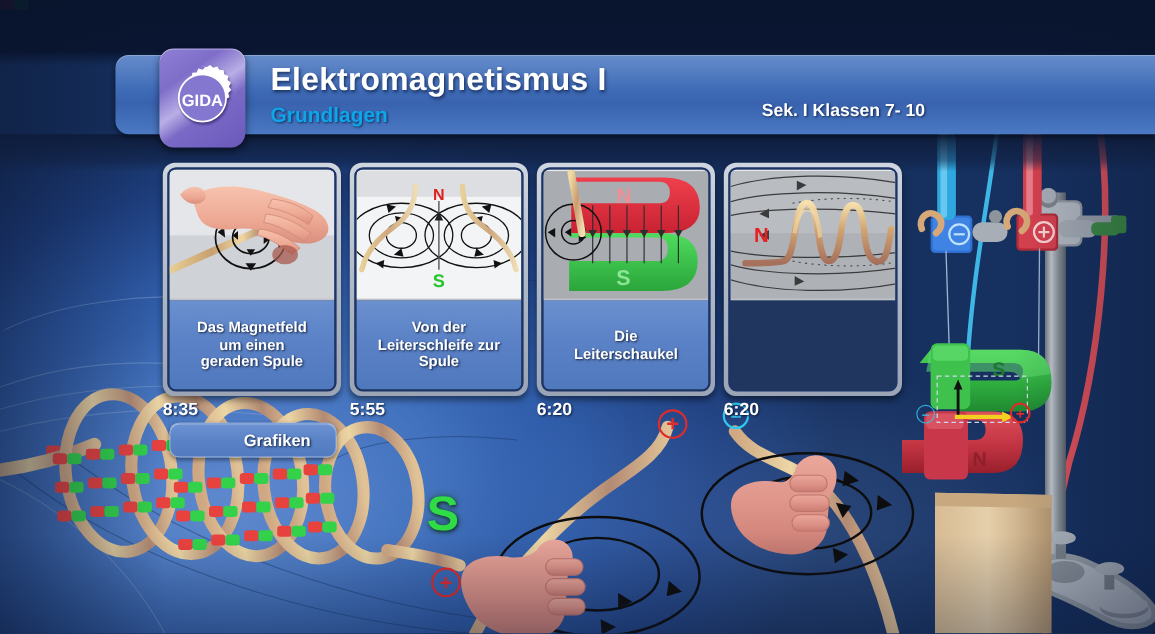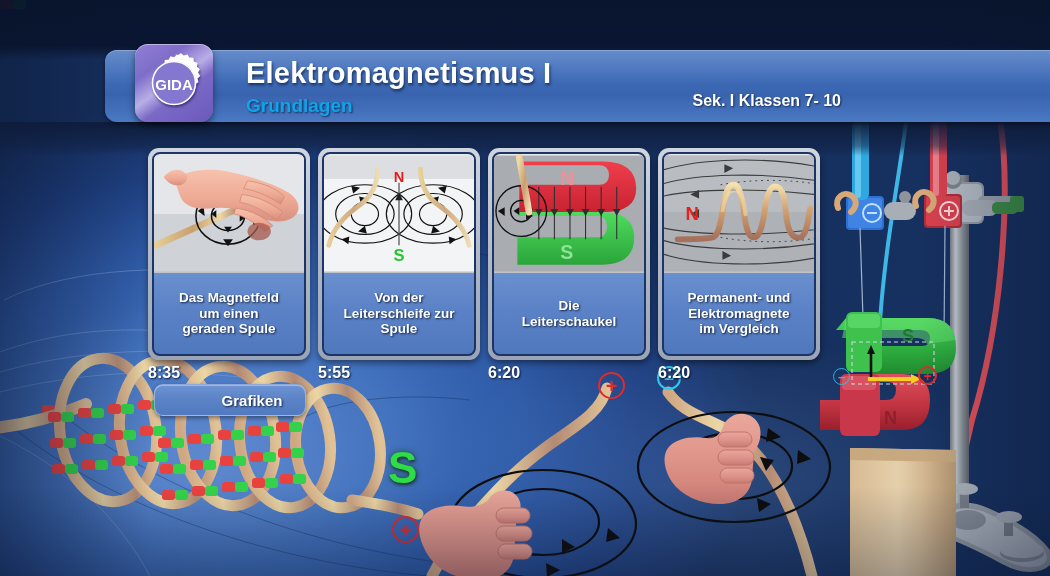--- a/index.html
+++ b/index.html
@@ -49,21 +49,21 @@
     background:linear-gradient(to bottom,#4d79c2 0%,#3f6cb8 38%,#3963ae 62%,#4b79c4 100%);
     border-radius:12px 0 0 12px;
     box-shadow:0 2px 5px rgba(0,0,0,.45), inset 0 1px 0 rgba(255,255,255,.25);
   }
   .header-shine{
     position:absolute; left:0; top:0; right:0; height:34px;
     background:linear-gradient(to bottom, rgba(255,255,255,.14), rgba(255,255,255,0));
     border-radius:12px 0 0 0;
   }
   .logo{
-    position:absolute; left:135px; top:44px; width:78px; height:78px;
+    position:absolute; left:145px; top:44px; width:78px; height:90px;
     border-radius:13px;
     background:linear-gradient(145deg,#8f7fd4 0%,#7f6ec9 28%,#b9aee6 48%,#7a6ac6 62%,#6b59bb 100%);
     box-shadow:0 3px 7px rgba(0,0,0,.5), inset 0 1px 0 rgba(255,255,255,.45);
     display:flex; align-items:center; justify-content:center;
   }
   .logo svg{ display:block; filter:drop-shadow(1px 2px 1px rgba(40,25,90,.6)); }
   .title-wrap{ position:absolute; left:246px; top:52px; }
   .title{
     font-size:29px; font-weight:bold; color:#ffffff; letter-spacing:.2px;
     text-shadow:1px 2px 3px rgba(10,25,60,.75);
@@ -751,27 +751,20 @@
               <path d="M58,84 C90,90 130,90 160,84"></path>
             </g>
             <path d="M14,86 C26,86 40,86 50,84 C56,82 58,70 60,58 C62,44 64,32 70,30
                      C78,28 80,44 82,58 C84,72 86,84 92,84 C100,84 102,66 104,52
                      C106,38 110,30 116,32 C124,34 124,52 126,66 C128,78 132,86 140,84
                      C146,82 148,68 150,54" stroke="url(#cp4)" stroke-width="6" fill="none" stroke-linecap="round"></path>
             <path d="M60,58 C62,44 66,34 74,36 C82,38 82,52 84,62" stroke="#f2dcae" stroke-width="4" fill="none" opacity=".6"></path>
             <text x="22" y="66" font-family="Liberation Sans, sans-serif" font-size="19" font-weight="bold" fill="#e82020">N</text>
           </svg>
         </div>
-        <div class="card-label">
-          <span>
-            <span>Permanent- und</span><br>
-            <span>Elektromagnete</span><br>
-            <span>im Vergleich</span>
-          </span>
-        </div>
       </div>
       <div class="card-time" style="left:0;">6:20</div>
     </div>
   </div>
 
   <div class="btn" id="btn-grafiken">Grafiken</div>
 
 </div>
 
 </body></html>

